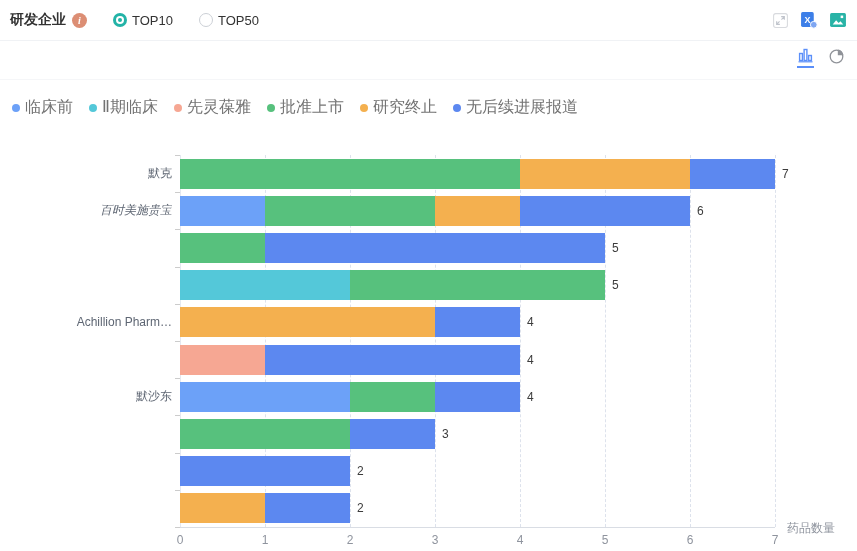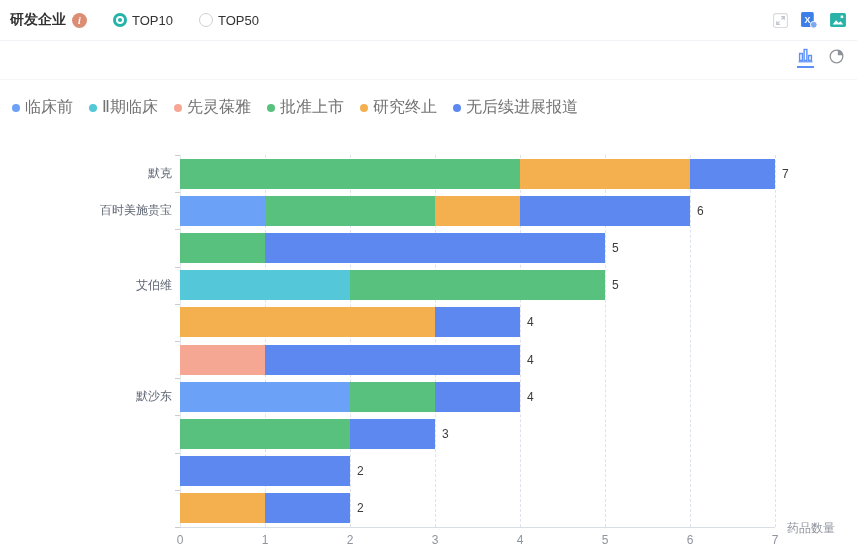--- a/index.html
+++ b/index.html
@@ -168,33 +168,33 @@
       <div class="ytick" style="left: 175px; top: 378.2px;"></div>
       <div class="ytick" style="left: 175px; top: 415.4px;"></div>
       <div class="ytick" style="left: 175px; top: 452.6px;"></div>
       <div class="ytick" style="left: 175px; top: 489.8px;"></div>
       <div class="ytick" style="left: 175px; top: 527px;"></div>
       <div class="ylab" style="left: 0px; width: 172px; top: 155px; height: 37.2px; line-height: 37.2px;">默克</div>
       <div class="seg" style="left: 180px; top: 158.6px; width: 340px; height: 30px; background: rgb(87, 193, 125);"></div>
       <div class="seg" style="left: 520px; top: 158.6px; width: 170px; height: 30px; background: rgb(244, 176, 79);"></div>
       <div class="seg" style="left: 690px; top: 158.6px; width: 85px; height: 30px; background: rgb(92, 136, 240);"></div>
       <div class="total" style="left: 782px; top: 158.6px; height: 30px; line-height: 30px;">7</div>
-      <div class="ylab" style="left: 0px; width: 172px; top: 192.2px; height: 37.2px; line-height: 37.2px;">百时美施贵宝</div>
+      <div class="ylab" style="left: 0px; width: 172px; top: 192.2px; height: 37.2px; line-height: 37.2px; font-style: italic;">百时美施贵宝</div>
       <div class="seg" style="left: 180px; top: 195.8px; width: 85px; height: 30px; background: rgb(108, 161, 248);"></div>
       <div class="seg" style="left: 265px; top: 195.8px; width: 170px; height: 30px; background: rgb(87, 193, 125);"></div>
       <div class="seg" style="left: 435px; top: 195.8px; width: 85px; height: 30px; background: rgb(244, 176, 79);"></div>
       <div class="seg" style="left: 520px; top: 195.8px; width: 170px; height: 30px; background: rgb(92, 136, 240);"></div>
       <div class="total" style="left: 697px; top: 195.8px; height: 30px; line-height: 30px;">6</div>
       <div class="seg" style="left: 180px; top: 233px; width: 85px; height: 30px; background: rgb(87, 193, 125);"></div>
       <div class="seg" style="left: 265px; top: 233px; width: 340px; height: 30px; background: rgb(92, 136, 240);"></div>
       <div class="total" style="left: 612px; top: 233px; height: 30px; line-height: 30px;">5</div>
-      <div class="ylab" style="left: 0px; width: 172px; top: 266.6px; height: 37.2px; line-height: 37.2px;">艾伯维</div>
       <div class="seg" style="left: 180px; top: 270.2px; width: 170px; height: 30px; background: rgb(84, 200, 217);"></div>
       <div class="seg" style="left: 350px; top: 270.2px; width: 255px; height: 30px; background: rgb(87, 193, 125);"></div>
       <div class="total" style="left: 612px; top: 270.2px; height: 30px; line-height: 30px;">5</div>
+      <div class="ylab" style="left: 0px; width: 172px; top: 303.8px; height: 37.2px; line-height: 37.2px;">Achillion Pharm…</div>
       <div class="seg" style="left: 180px; top: 307.4px; width: 255px; height: 30px; background: rgb(244, 176, 79);"></div>
       <div class="seg" style="left: 435px; top: 307.4px; width: 85px; height: 30px; background: rgb(92, 136, 240);"></div>
       <div class="total" style="left: 527px; top: 307.4px; height: 30px; line-height: 30px;">4</div>
       <div class="seg" style="left: 180px; top: 344.6px; width: 85px; height: 30px; background: rgb(246, 167, 147);"></div>
       <div class="seg" style="left: 265px; top: 344.6px; width: 255px; height: 30px; background: rgb(92, 136, 240);"></div>
       <div class="total" style="left: 527px; top: 344.6px; height: 30px; line-height: 30px;">4</div>
       <div class="ylab" style="left: 0px; width: 172px; top: 378.2px; height: 37.2px; line-height: 37.2px;">默沙东</div>
       <div class="seg" style="left: 180px; top: 381.8px; width: 170px; height: 30px; background: rgb(108, 161, 248);"></div>
       <div class="seg" style="left: 350px; top: 381.8px; width: 85px; height: 30px; background: rgb(87, 193, 125);"></div>
       <div class="seg" style="left: 435px; top: 381.8px; width: 85px; height: 30px; background: rgb(92, 136, 240);"></div>

